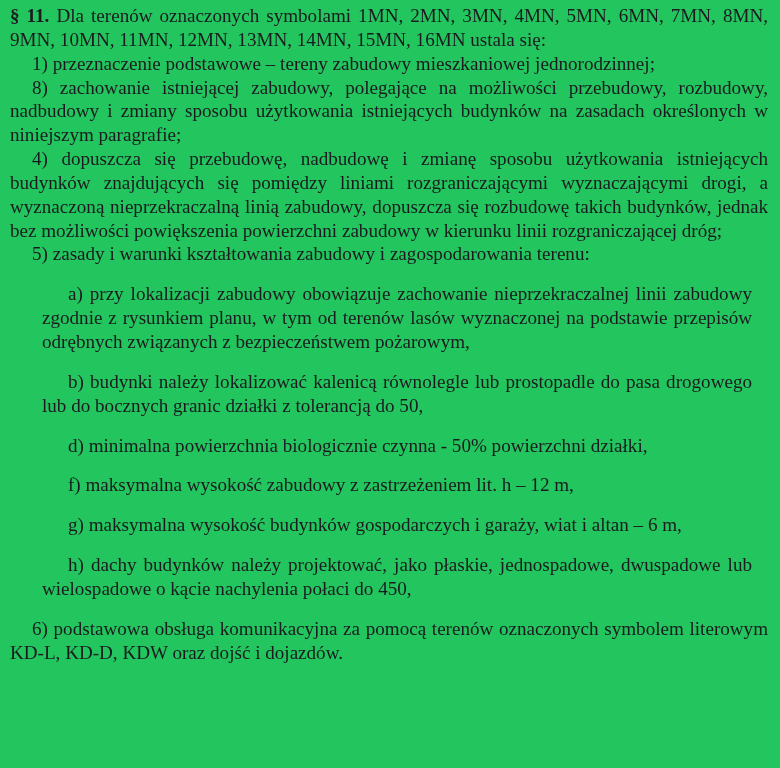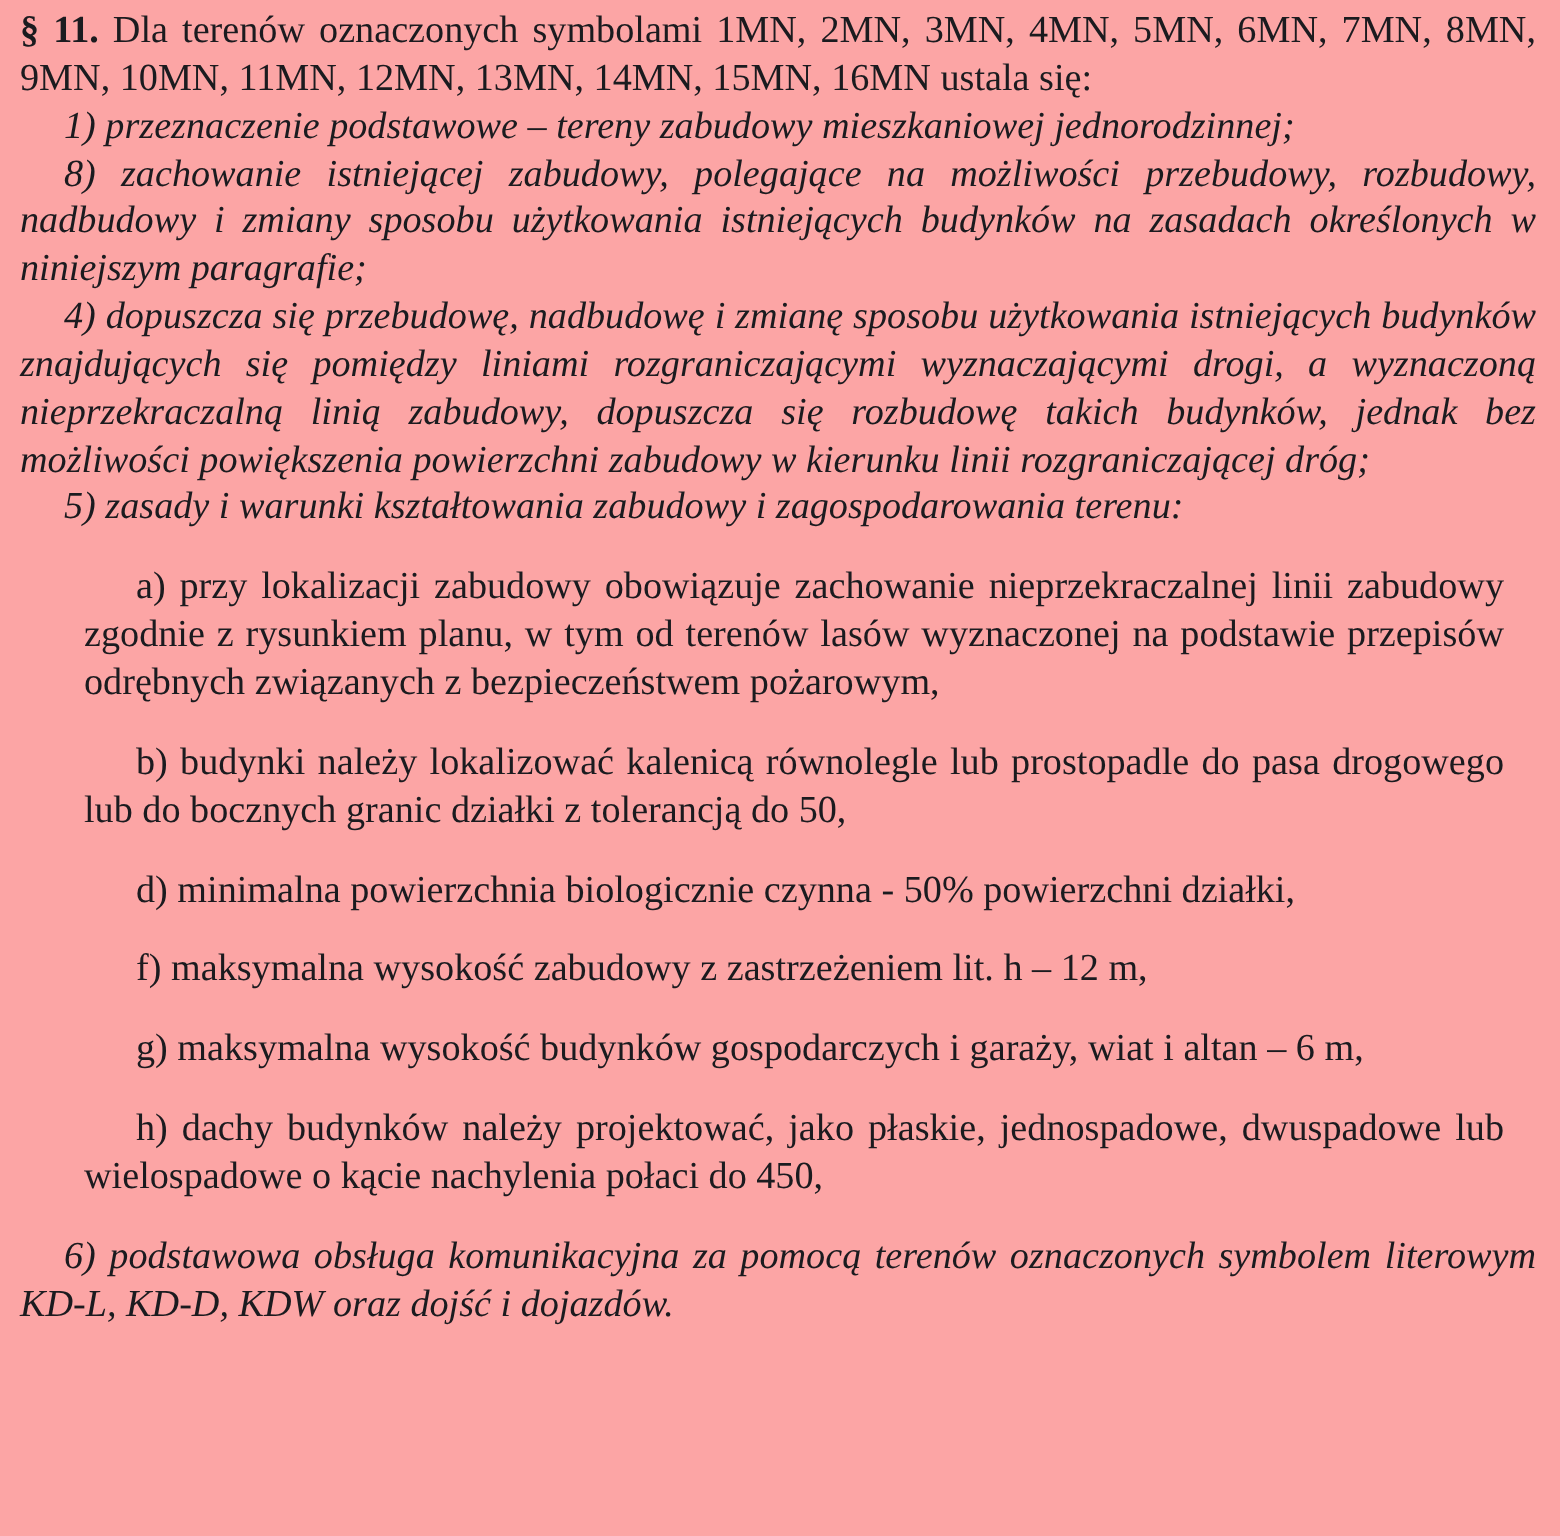--- a/index.html
+++ b/index.html
@@ -14,21 +14,21 @@
     font-family: "Liberation Serif", "DejaVu Serif", serif;
     color: #1b1b1f;
     overflow: hidden;
   }
 
   .page {
     box-sizing: border-box;
     width: 780px;
     height: 768px;
     padding: 4px 12px 0 10px;
-    background: #fca5a5;
+    background: #22c55e;
   }
 
   .doc-body {
     font-size: 19.1px;
     line-height: 23.85px;
     text-align: justify;
     text-justify: inter-word;
     -webkit-hyphens: none;
     hyphens: none;
   }
@@ -46,21 +46,20 @@
 
   .section-mark {
     font-weight: bold;
   }
 
   
   p.num-item {
     text-indent: 22px;
     margin: 0;
     padding: 0;
-    font-style: italic;
   }
 
   
   p.letter-item {
     margin: 16px;
     padding: 0;
     margin-left: 32px;
     text-indent: 26px;
   }
 

